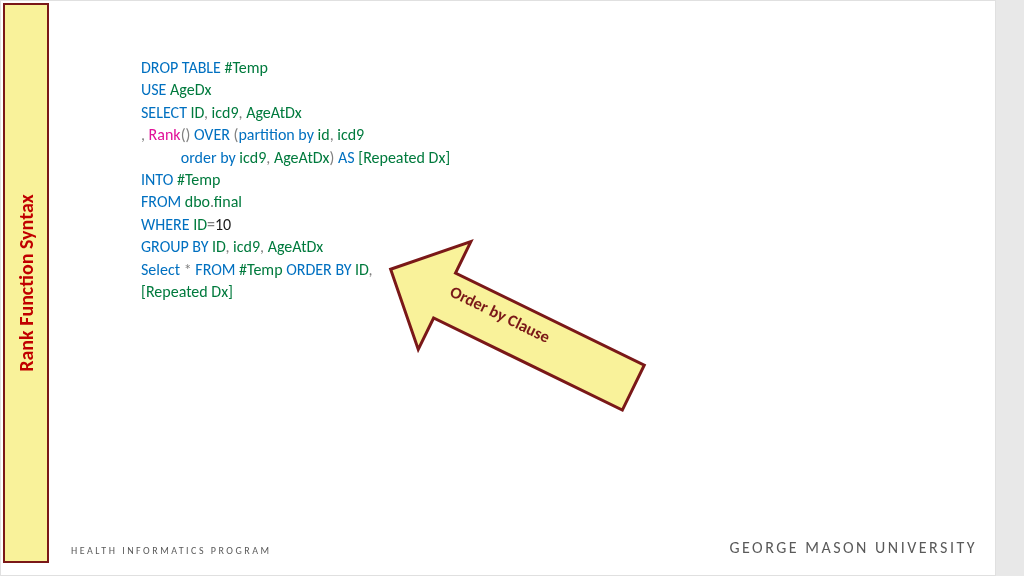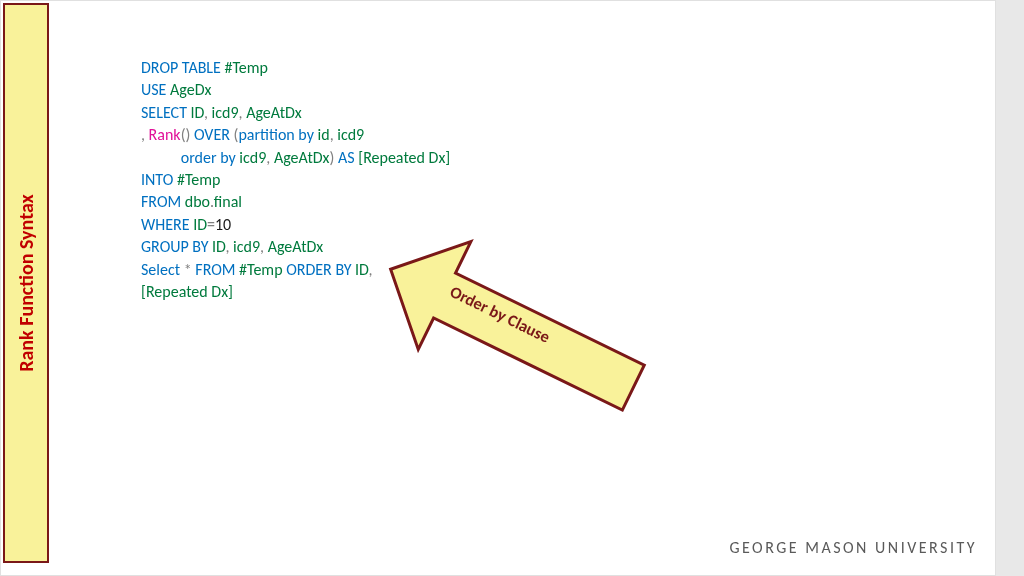--- a/index.html
+++ b/index.html
@@ -119,16 +119,17 @@
 
   <div class="arrow-wrap">
     <svg width="380" height="260" viewBox="0 0 380 260">
       <g transform="translate(54,18) rotate(26)">
         <polygon points="60,60 120,0 120,35 330,35 330,85 120,85 120,120" fill="#f9f29a" stroke="#7a1818" stroke-width="3"></polygon>
       </g>
     </svg>
   </div>
   <div class="arrow-label">Order by Clause</div>
 
+  <div class="footer-left">HEALTH INFORMATICS PROGRAM</div>
   <div class="footer-right">GEORGE MASON UNIVERSITY</div>
 </div>
 
 <div class="right-gutter"></div>
 
 </body></html>

